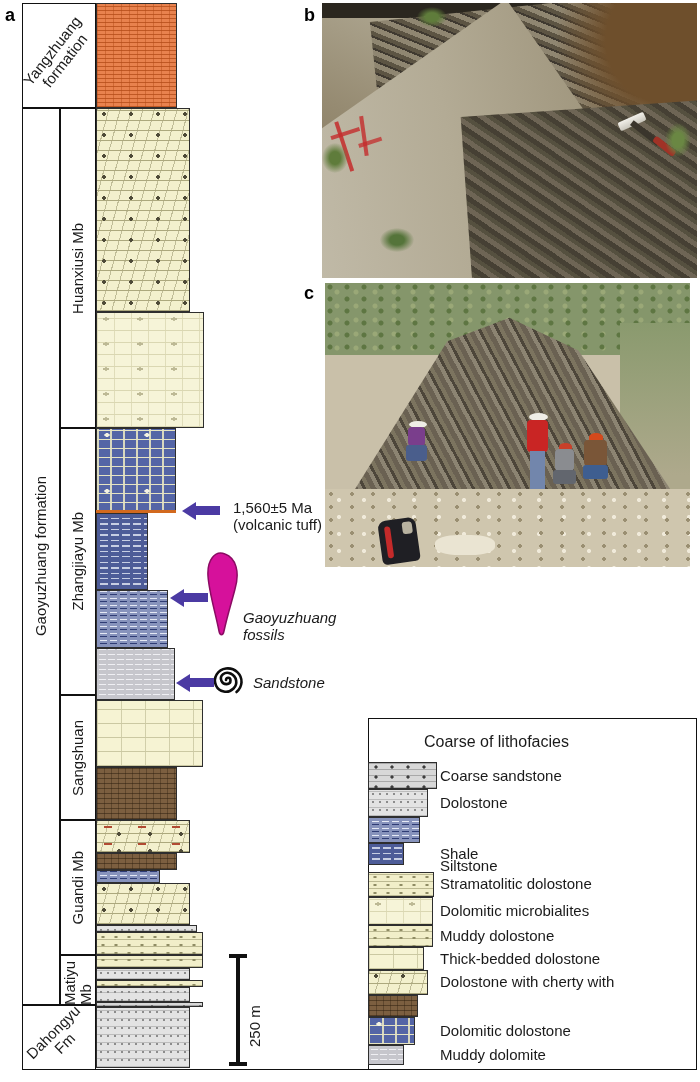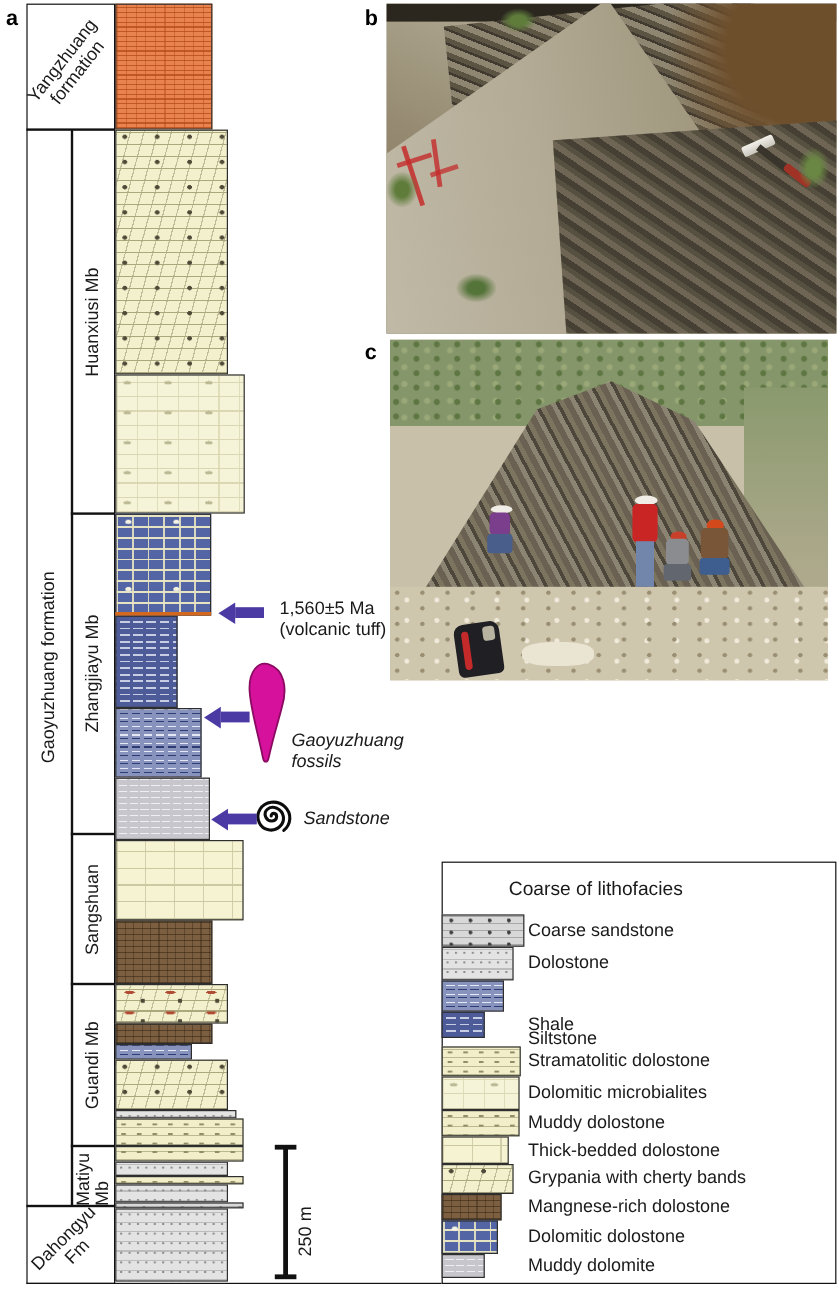--- a/index.html
+++ b/index.html
@@ -255,18 +255,17 @@
   <div class="lgd-swatch pat-muddy" style="top:1045px;height:20px;width:36px;"></div>
 
   <div class="lgd-label" style="top:767px;">Coarse sandstone</div>
   <div class="lgd-label" style="top:794px;">Dolostone</div>
   <div class="lgd-label" style="top:821px;margin-top:36px;">Siltstone</div>
   <div class="lgd-label" style="top:845px;">Shale</div>
   <div class="lgd-label" style="top:875px;text-align:right;">Stramatolitic dolostone</div>
   <div class="lgd-label" style="top:902px;">Dolomitic microbialites</div>
   <div class="lgd-label" style="top:927px;">Muddy dolostone</div>
   <div class="lgd-label" style="top:950px;">Thick-bedded dolostone</div>
-  <div class="lgd-label" style="top:973px;">Grypania with cherty bands</div>
-  <div class="lgd-label" style="top:997px;">Mangnese-rich dolostone</div>
+  <div class="lgd-label" style="top:973px;">Dolostone with cherty with</div>
   <div class="lgd-label" style="top:1022px;">Dolomitic dolostone</div>
   <div class="lgd-label" style="top:1046px;">Muddy dolomite</div>
 
 </div>
 
 </body></html>

